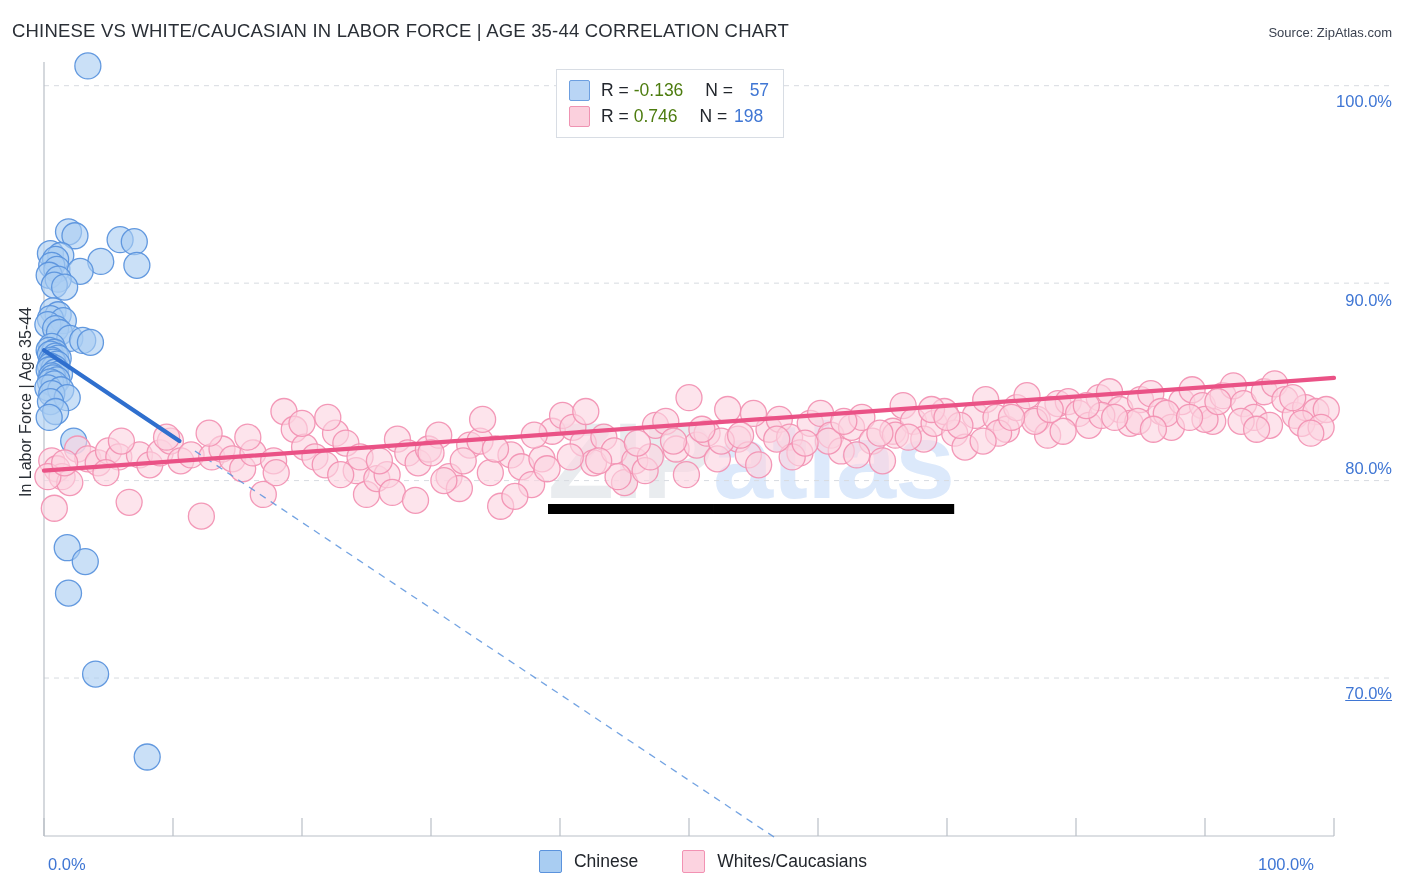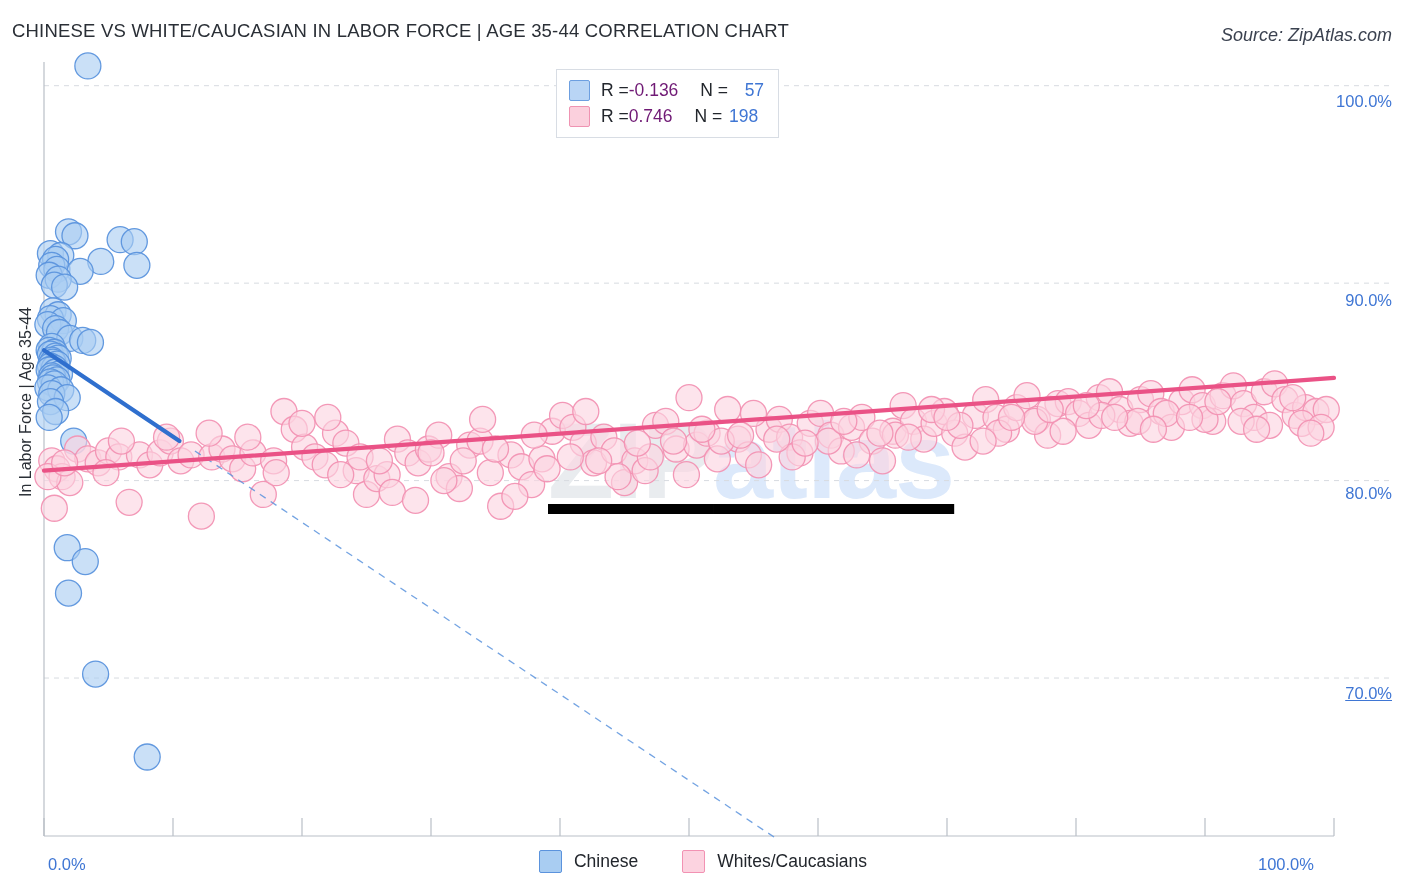--- a/index.html
+++ b/index.html
@@ -11,21 +11,21 @@
   #root{position:relative;width:1406px;height:880px;border-radius:8px;}
 
   
   .chart-title{
     position:absolute;left:12px;top:20px;
     font-size:18.5px;letter-spacing:.2px;color:#2a2f36;font-weight:400;
     white-space:nowrap;
   }
   .source{
     position:absolute;right:14px;top:25px;
-    font-size:18px;font-style:italic;color:#3b4250;white-space:nowrap;
+    font-size:13px;color:#3b4250;white-space:nowrap;
   }
 
   
   #plot{position:absolute;left:0;top:0;width:1406px;height:892px;}
   svg.layer{position:absolute;left:0;top:0;width:1406px;height:892px;overflow:visible;}
 
   
   .watermark{
     position:absolute;left:548px;top:398px;
     font-size:108px;font-weight:700;letter-spacing:-1px;
@@ -53,21 +53,21 @@
   .rbox{
     position:absolute;left:556px;top:69px;
     background:#ffffff;border:1px solid #d8dde4;
     padding:7px 14px 8px 12px;
   }
   .rrow{display:flex;align-items:center;height:26px;white-space:nowrap;}
   .swatch{width:19px;height:19px;border-radius:2px;margin-right:11px;display:inline-block;}
   .sw-blue{background:#b9d5f5;border:1px solid #6d9fe0;}
   .sw-pink{background:#fbd0dd;border:1px solid #ef93b2;}
   .rlabel{font-size:17.5px;color:#22262c;}
-  .rval{font-size:17.5px;color:#701a75;}
+  .rval{font-size:17.5px;color:#4d7c0f;margin-left:5px;}
   .nlabel{font-size:17.5px;color:#22262c;margin-left:22px;}
   .nval{font-size:17.5px;color:#3f76d4;min-width:36px;text-align:right;display:inline-block;}
 
   
   .blegend{
     position:absolute;left:0;top:850px;width:1406px;
     display:flex;justify-content:center;align-items:center;gap:44px;
   }
   .bitem{display:flex;align-items:center;}
   .bsw{width:21px;height:21px;border-radius:2px;margin-right:12px;}
@@ -371,21 +371,21 @@
         <line x1="44" y1="350.27551020408174" x2="179.45" y2="441.1020408163265" stroke="#2f6fce" stroke-width="4.2" stroke-linecap="round"></line>
         <line x1="44" y1="470.7193877551021" x2="1334" y2="377.9183673469388" stroke="#ea5286" stroke-width="4.2" stroke-linecap="round"></line>
       </svg>
   </div>
 
   <div class="ytitle">In Labor Force | Age 35-44</div>
 
   <div id="ytick-labels">
       <div class="ylab-right" style="top: 91.6939px;">100.0%</div>
       <div class="ylab-right" style="top: 291px;">90.0%</div>
-      <div class="ylab-right" style="top: 484px; text-align: right;">80.0%</div>
+      <div class="ylab-right" style="top: 459px; text-align: right;">80.0%</div>
       <div class="ylab-right" style="top: 684.041px; text-decoration: underline;">70.0%</div>
     </div>
   <div id="xtick-labels">
       <div class="xlab" style="top: 855px; left: 48px;">0.0%</div>
       <div class="xlab" style="top: 855px; left: 1258px;">100.0%</div>
     </div>
 
   <div class="rbox">
     <div class="rrow">
       <span class="swatch sw-blue"></span>

